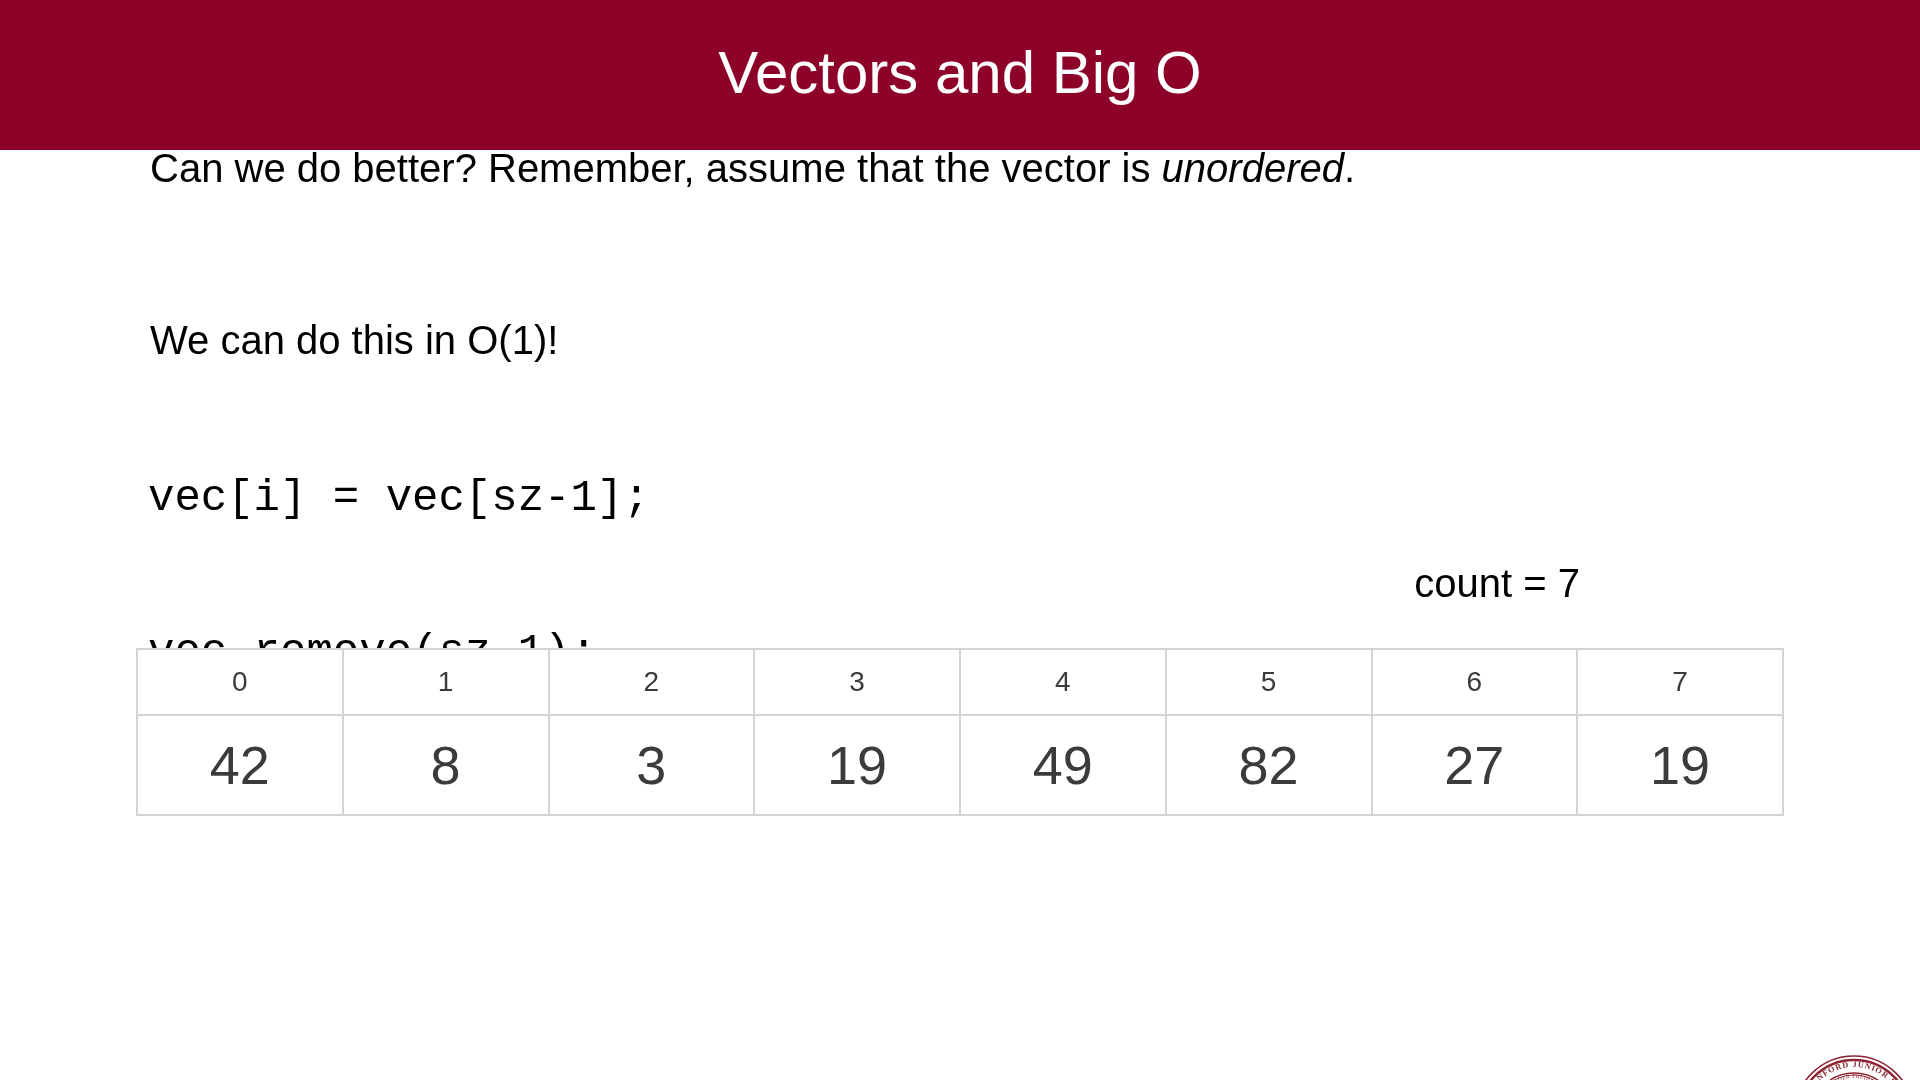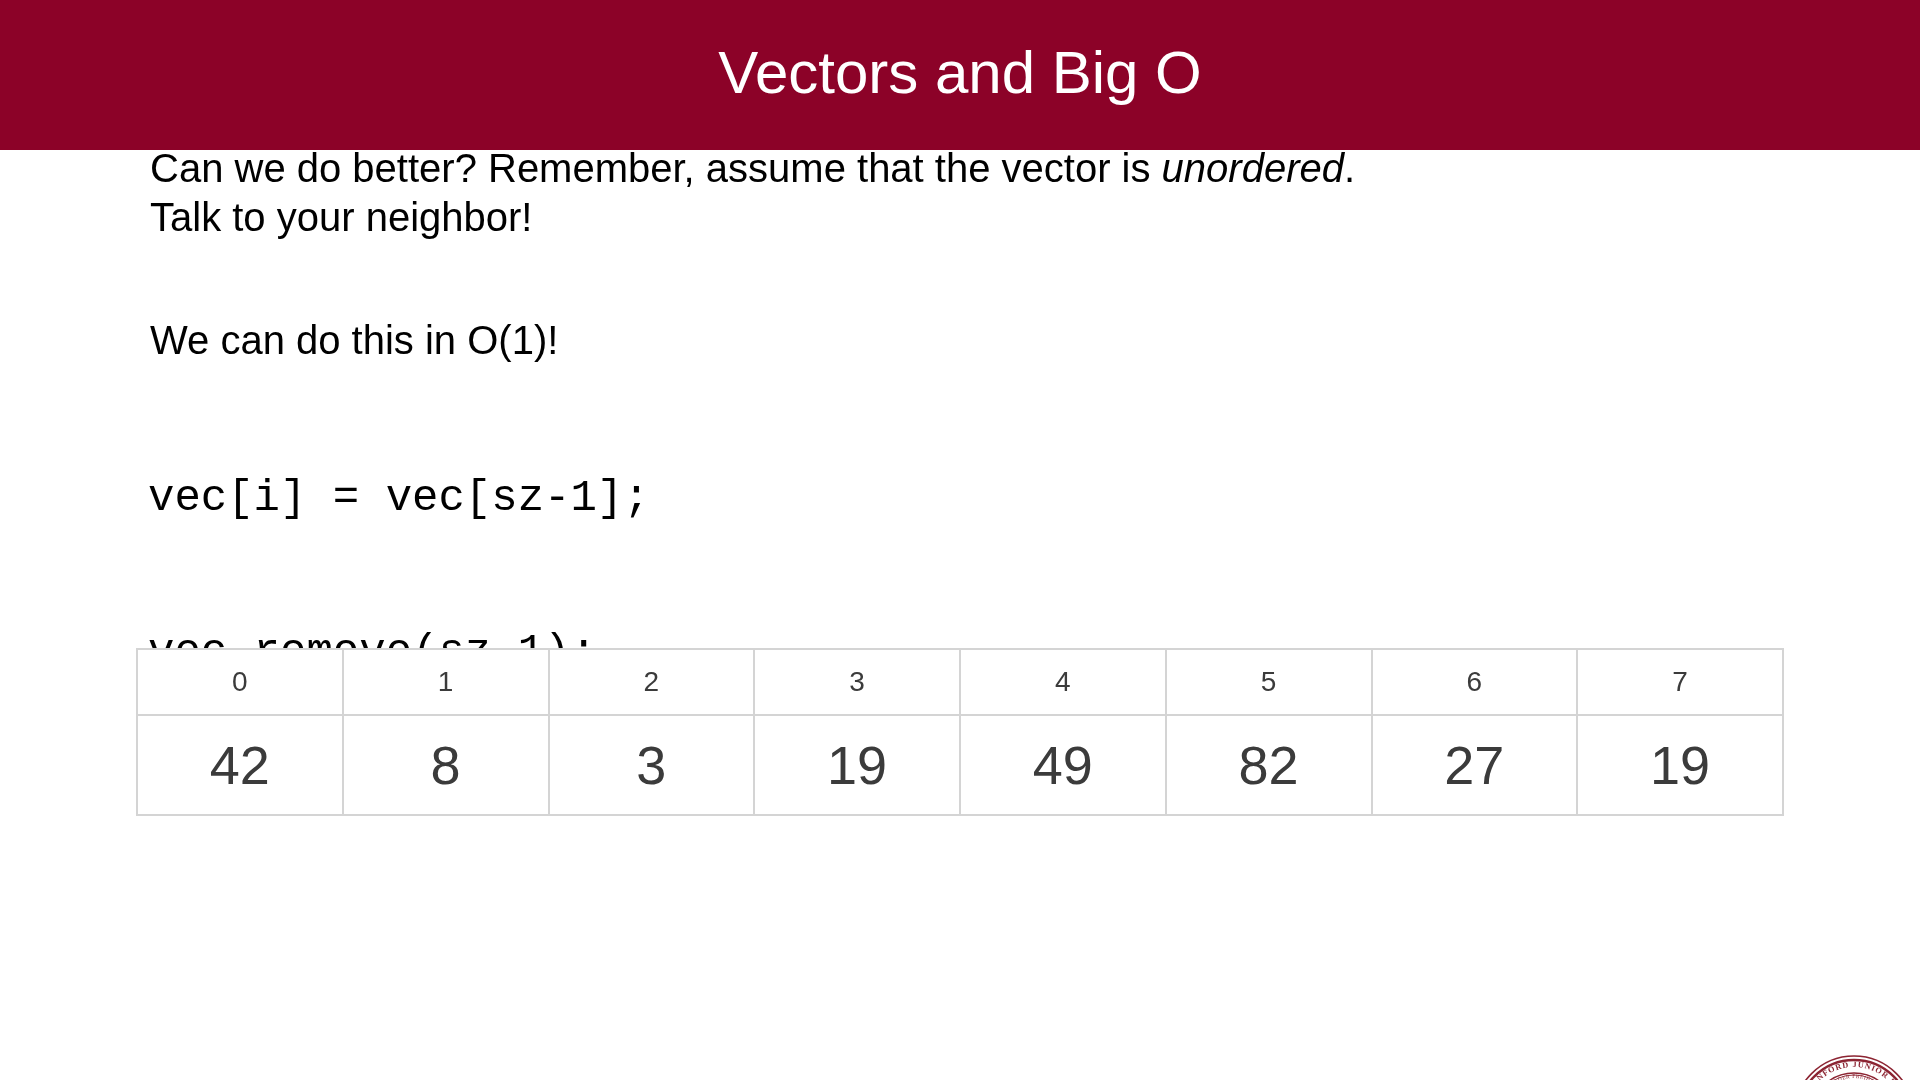--- a/index.html
+++ b/index.html
@@ -152,30 +152,30 @@
 <body>
 
 <div id="title-bar">
   <div id="title-text">Vectors and Big O</div>
 </div>
 
 <div id="slide-body">
 
   <div id="intro-block">
     <div><span>Can we do better? Remember, assume that the vector is </span><span class="em">unordered</span><span>.</span></div>
-    <div>Talk to your neighbor!</div>
   </div>
 
   <div id="bigo-line">We can do this in O(1)!</div>
 
   <div id="code-block">
     <span class="code-line">vec[i] = vec[sz-1];</span>
     <span class="code-line">vec.remove(sz-1);</span>
   </div>
 
+  <div id="count-label">count = 7</div>
 
   <div id="vector-table-wrap">
     <table id="vector-table">
       <tbody>
         <tr class="index-row">
           <td>0</td>
           <td>1</td>
           <td>2</td>
           <td>3</td>
           <td>4</td>

